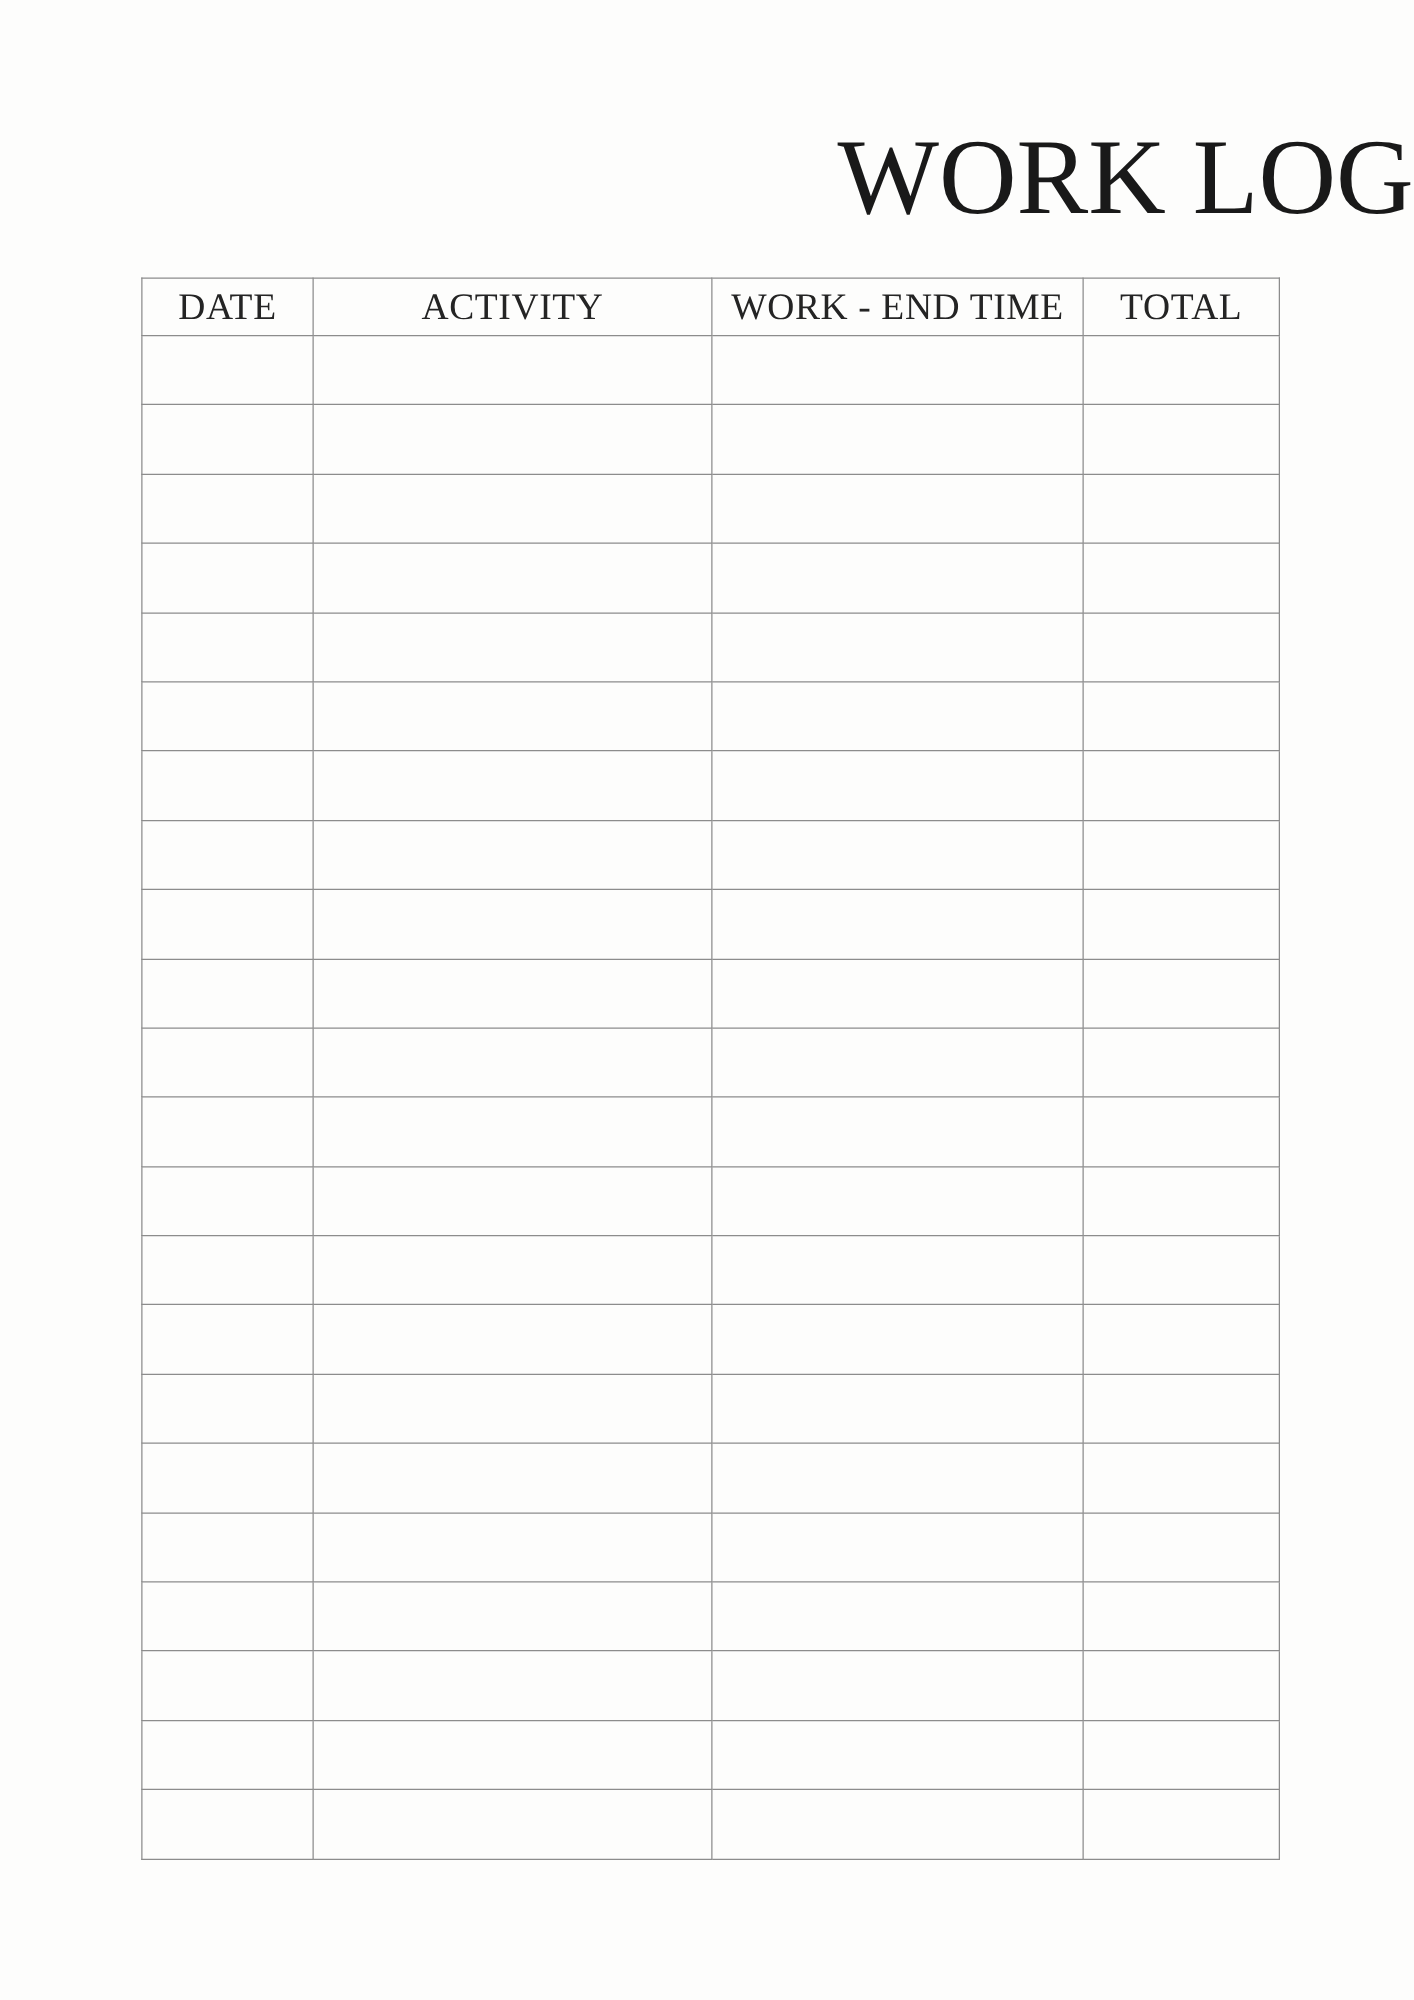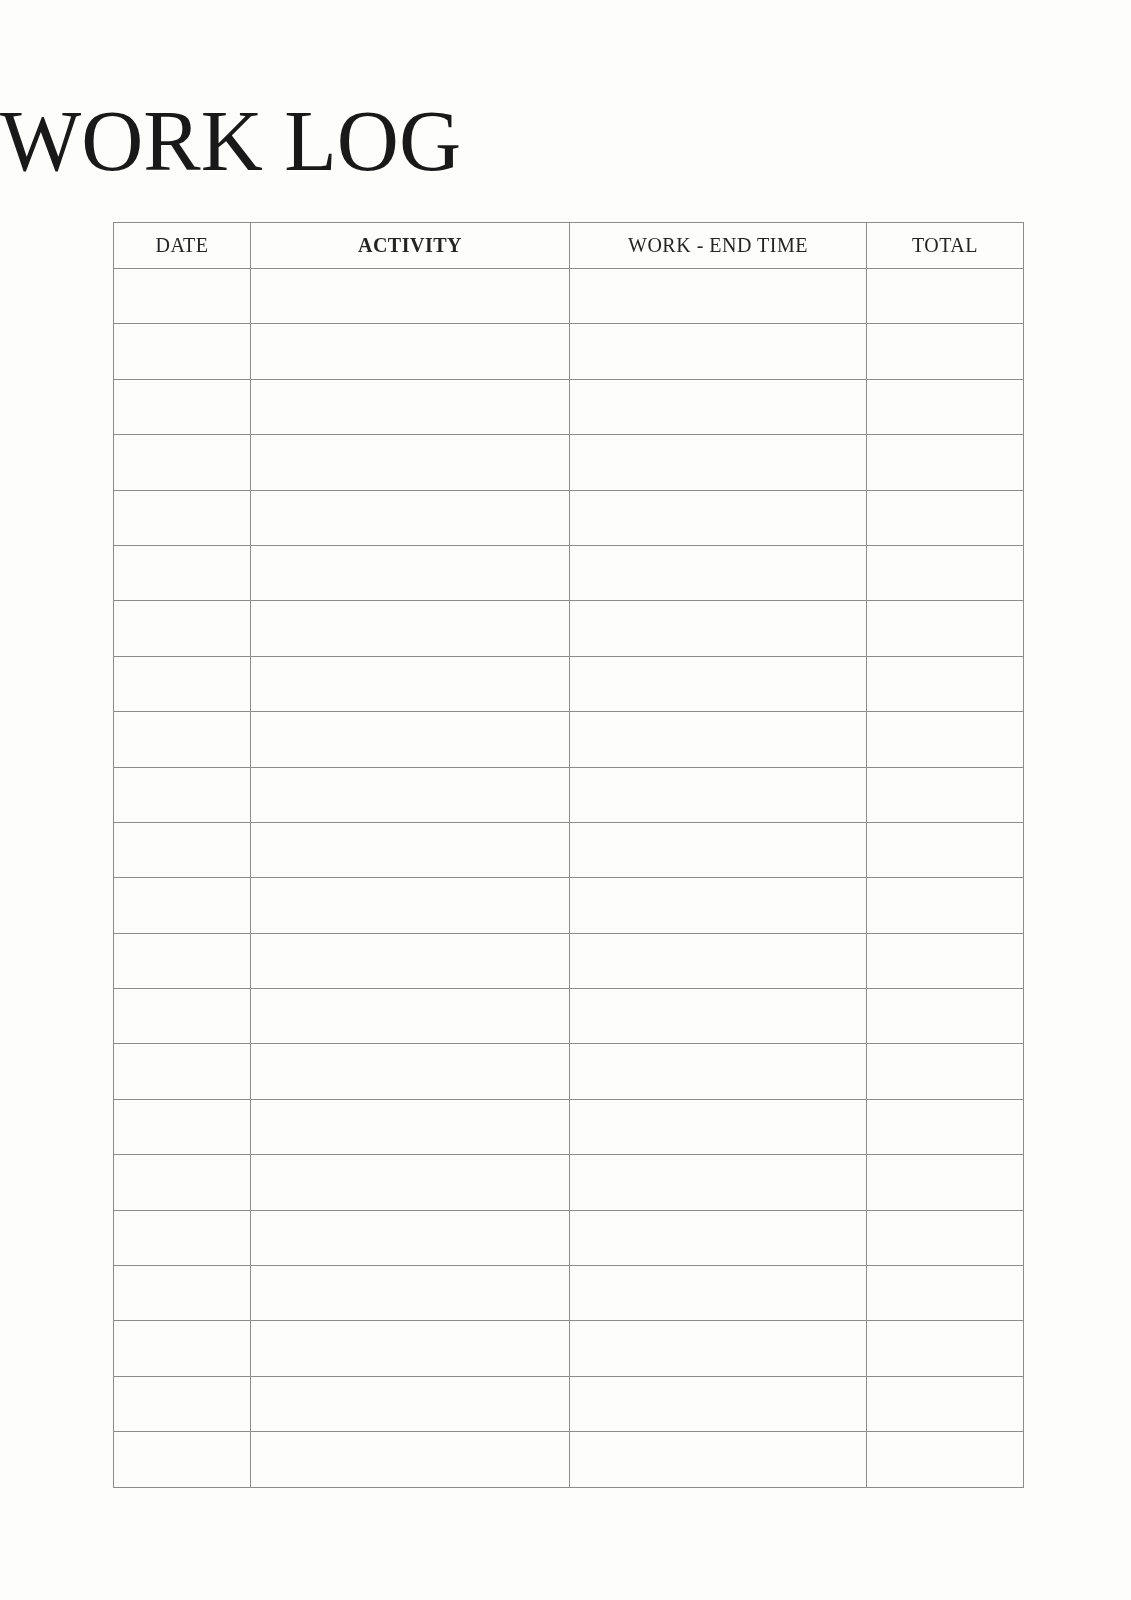--- a/index.html
+++ b/index.html
@@ -16,21 +16,21 @@
     width: 1131px;
     height: 1600px;
     background: #fdfdfc;
   }
   .title {
     position: absolute;
     top: 98px;
     left: 0;
     width: 100%;
     margin: 0;
-    text-align: left;
+    text-align: right;
     font-family: "Liberation Serif", "DejaVu Serif", serif;
     font-size: 86px;
     font-weight: 500;
     letter-spacing: 0px;
     color: #191919;
     line-height: 1.0;
     white-space: nowrap;
   }
   table.log-table {
     position: absolute;
@@ -48,33 +48,33 @@
     padding: 0;
   }
   table.log-table thead tr {
     height: 46px;
   }
   table.log-table tbody tr {
     height: 55.4px;
   }
   th {
     font-family: "Liberation Serif", "DejaVu Serif", serif;
-    font-size: 20px;
+    font-size: 30px;
     font-weight: 400;
     letter-spacing: 0.5px;
     color: #242424;
     text-align: center;
     vertical-align: middle;
   }
   td {
     font-size: 20px;
     color: #242424;
   }
   .col-date  { width: 136px; }
-  .col-activity { width: 318px; font-weight: bold; }
+  .col-activity { width: 318px; }
   .col-time  { width: 296px; }
   .col-total { width: 156px; font-family: Liberation Serif, serif; }
 </style>
 </head>
 <body>
 
 <div class="page">
 
   <h1 class="title">WORK LOG</h1>
 

